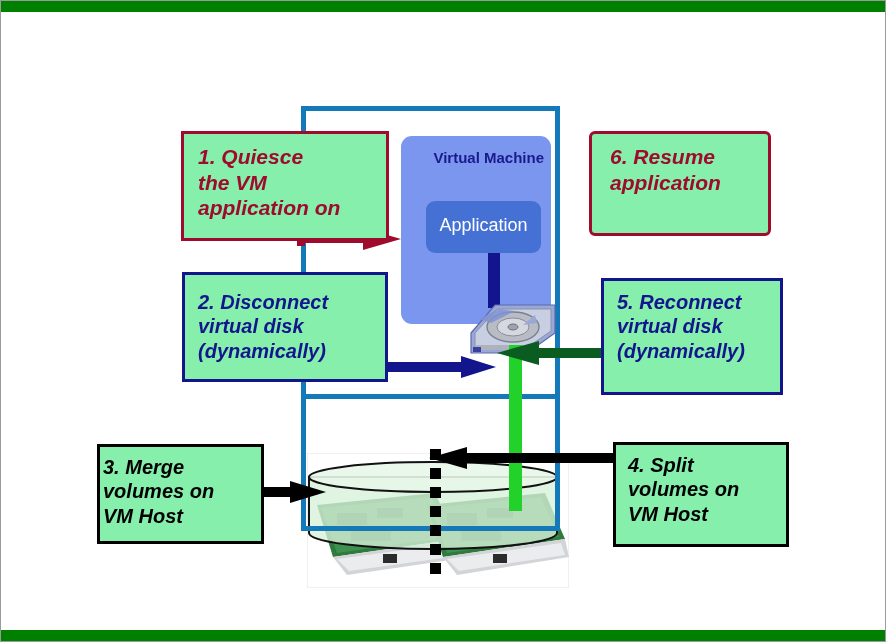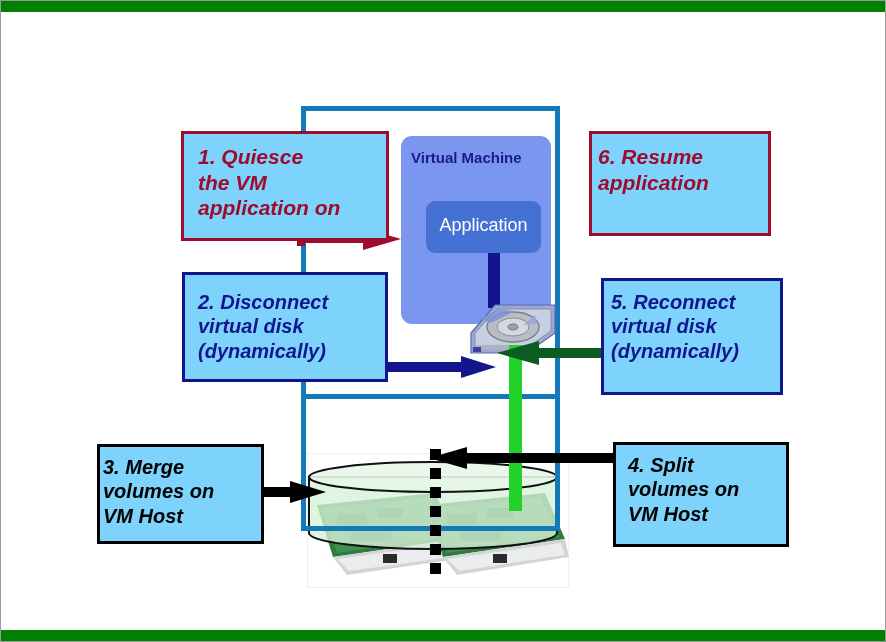--- a/index.html
+++ b/index.html
@@ -4,45 +4,45 @@
 <style>
   html,body{margin:0;padding:0;background:#ffffff;}
   body{width:886px;height:642px;font-family:"Liberation Sans",sans-serif;}
   #slide{position:relative;width:886px;height:642px;background:#ffffff;
          border:1px solid #9a9a9a;box-sizing:border-box;overflow:hidden;}
   .band{position:absolute;left:0;width:886px;height:11px;background:#008000;}
   .band.top{top:0;}
   .band.bottom{bottom:0;}
 
   
-  .stepbox{position:absolute;background:#7dd3fc;box-sizing:border-box;
+  .stepbox{position:absolute;background:#86efac;box-sizing:border-box;
            font-style:italic;font-weight:bold;line-height:1.22;}
   .stepbox span{display:block;}
   .red{border:3px solid #9e0b2c;color:#9e0b2c;}
   .navy{border:3px solid #12158c;color:#12158c;}
   .black{border:3px solid #000000;color:#000000;}
 
   #box1{left:180px;top:130px;width:208px;height:110px;padding:10px 0 0 14px;font-size:21px;z-index:14;}
-  #box6{left:588px;top:130px;width:182px;height:105px;padding:10px 0 0 6px;font-size:21px;z-index:14;}
+  #box6{left:588px;top:130px;width:182px;height:105px;padding:10px 0 0 18px;font-size:21px;z-index:14;border-radius:6px;}
   #box2{left:181px;top:271px;width:206px;height:110px;padding:15px 0 0 13px;font-size:20px;z-index:14;}
-  #box5{left:600px;top:277px;width:182px;height:117px;padding:9px 0 0 7px;font-size:20px;z-index:14;}
+  #box5{left:600px;top:277px;width:182px;height:117px;padding:9px 0 0 13px;font-size:20px;z-index:14;}
   #box3{left:96px;top:443px;width:167px;height:100px;padding:8px 0 0 3px;font-size:20px;z-index:14;}
   #box4{left:612px;top:441px;width:176px;height:105px;padding:8px 0 0 12px;font-size:20px;z-index:14;}
 
   
   #vmframe{position:absolute;left:300px;top:105px;width:259px;height:425px;
            border:5px solid #1479b8;box-sizing:border-box;background:transparent;z-index:4;}
   #frame-divider{position:absolute;left:300px;top:393px;width:259px;height:5px;background:#1479b8;z-index:5;}
   #vmhost-label{position:absolute;left:310px;top:404px;font-size:22px;font-weight:bold;
                 color:#12158c;letter-spacing:.2px;z-index:9;white-space:nowrap;}
 
   
   #vmbox{position:absolute;left:400px;top:135px;width:150px;height:188px;
          background:#7b96ef;border-radius:11px;z-index:6;}
-  #vmbox-label{position:absolute;left:410px;top:148px;width:133px;text-align:left;
+  #vmbox-label{position:absolute;left:410px;top:148px;width:133px;text-align:right;
                font-size:15px;font-weight:bold;color:#1a1a8c;z-index:8;}
   #appbox{position:absolute;left:425px;top:200px;width:115px;height:52px;
           background:#4571d4;border-radius:9px;z-index:8;}
   #appbox-label{position:absolute;left:425px;top:214px;width:115px;text-align:center;
                 font-size:18px;color:#ffffff;z-index:9;}
   
   #app-disk-link{position:absolute;left:487px;top:252px;width:12px;height:55px;background:#12158c;z-index:7;}
 
   
   #disk{position:absolute;left:464px;top:288px;width:96px;height:72px;z-index:10;}

